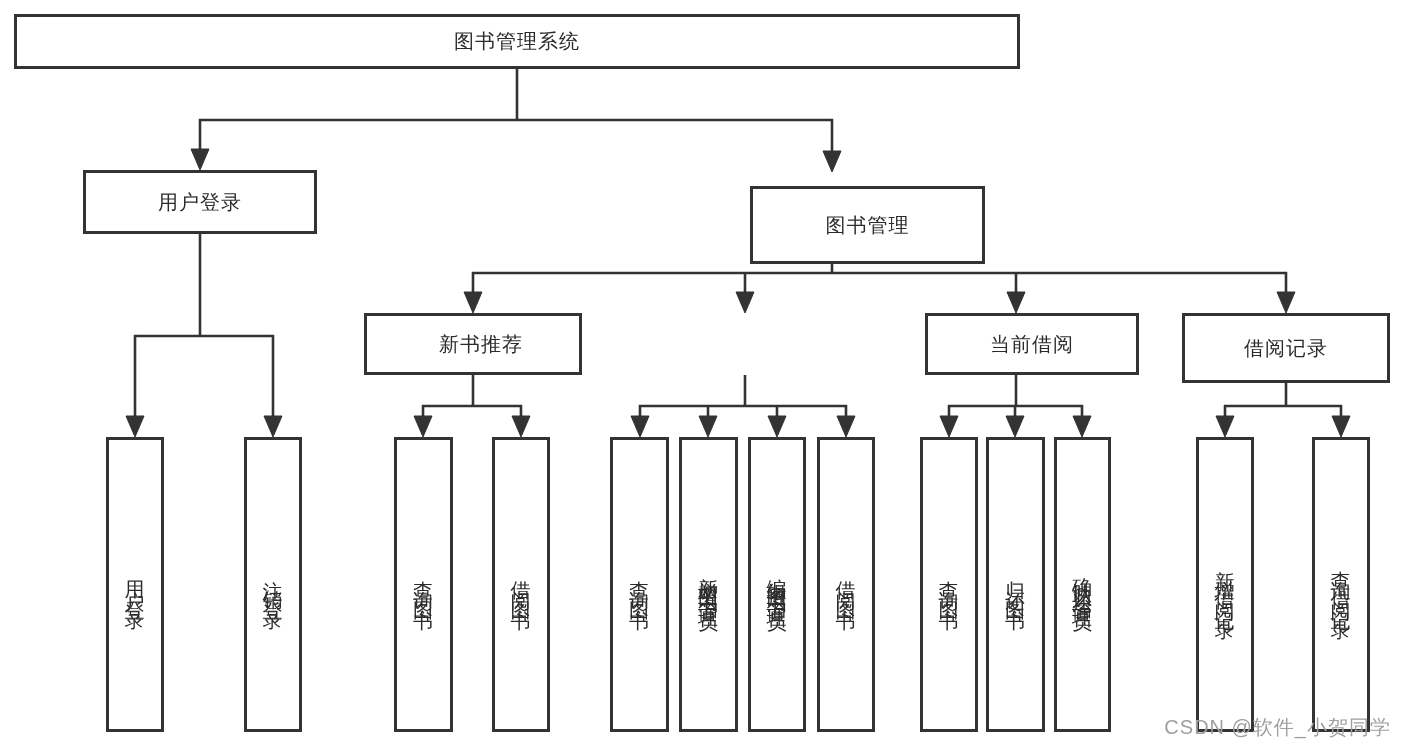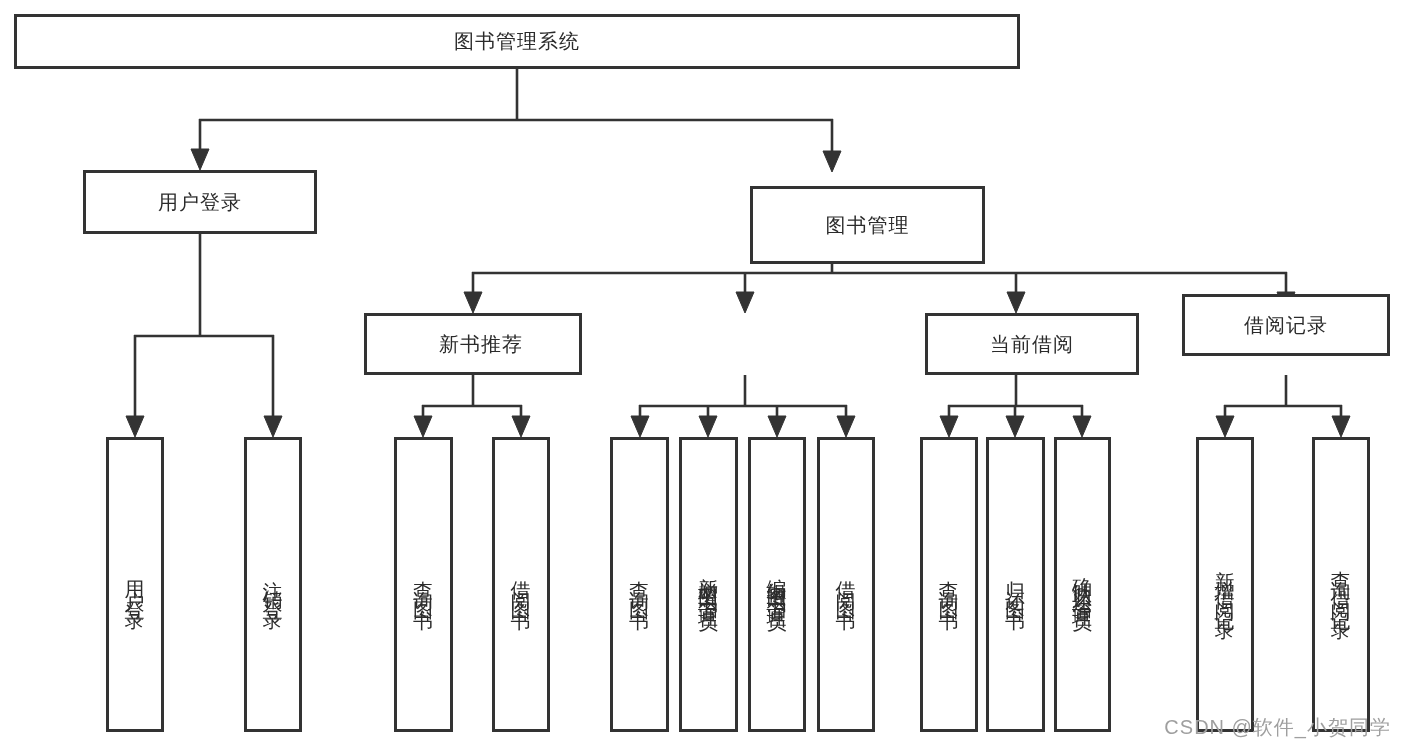--- a/index.html
+++ b/index.html
@@ -147,21 +147,21 @@
   <div class="node" style="left:750px; top:172px; width:235px; height:78px;margin-top:14px;">
     <span class="t">图书管理</span>
   </div>
 
   <div class="node" style="left:364px; top:313px; width:218px; height:62px;padding-left:16px;">
     <span class="t">新书推荐</span>
   </div>
   <div class="node" style="left:909px; top:313px; width:214px; height:62px;margin-left:16px;">
     <span class="t">当前借阅</span>
   </div>
-  <div class="node" style="left:1182px; top:294px; width:208px; height:62px;">
+  <div class="node" style="left:1182px; top:313px; width:208px; height:70px;">
     <span class="t">借阅记录</span>
   </div>
 
   <div class="node" style="left:106px; top:437px; width:58px; height:295px;">
     <span class="vt">用户登录</span>
   </div>
   <div class="node" style="left:244px; top:437px; width:58px; height:295px;">
     <span class="vt">注销登录</span>
   </div>
 

